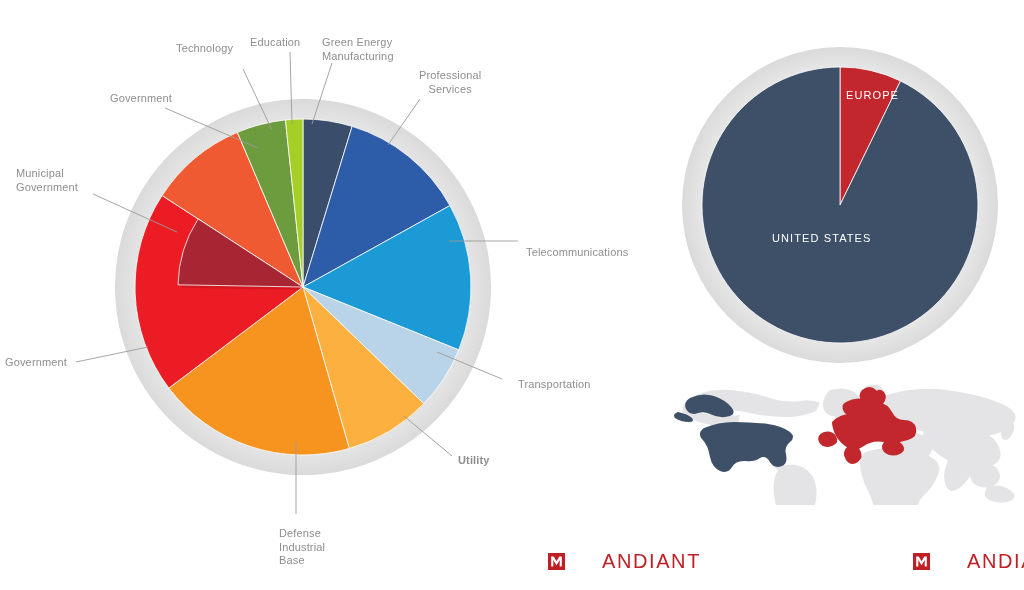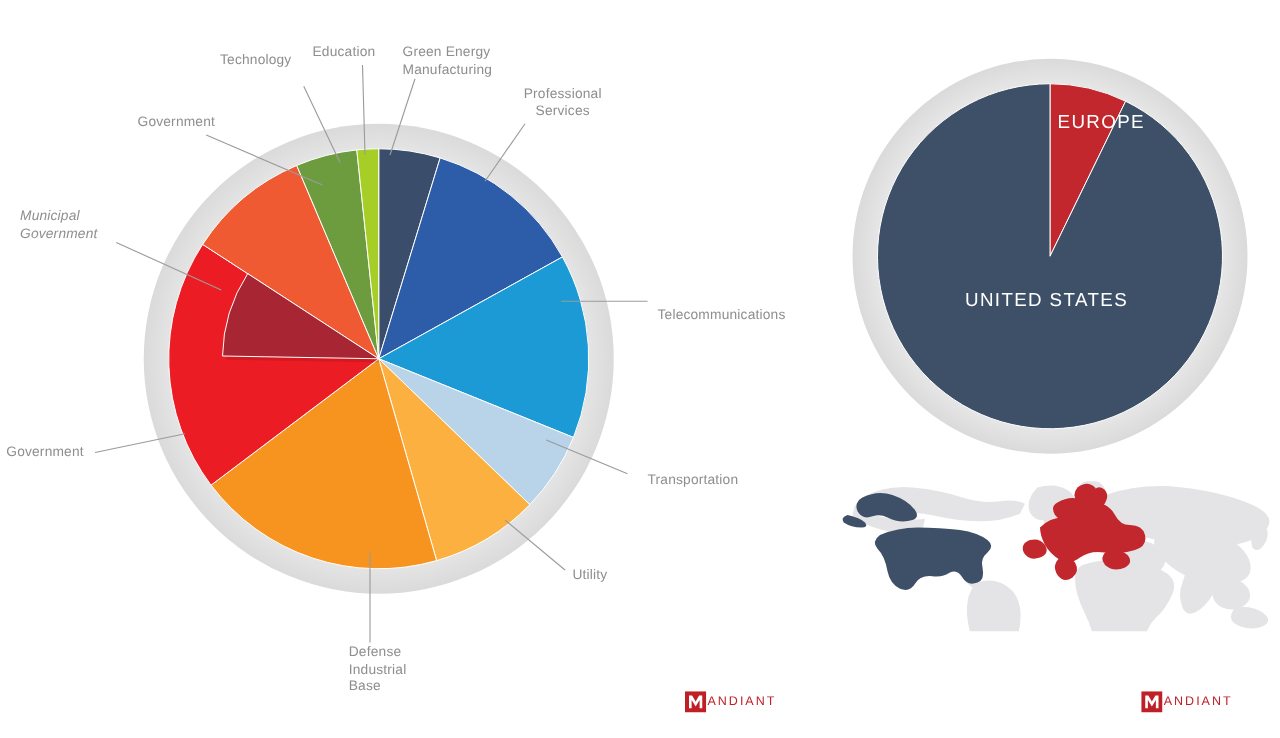--- a/index.html
+++ b/index.html
@@ -25,39 +25,40 @@
     white-space:pre;
     font-family:"Liberation Sans","DejaVu Sans",sans-serif;
   }
   .lbl.right{text-align:center;}
   .lbl.left{text-align:left;}
   .lbl.center{text-align:left;}
 
   .pieLabel{
     position:absolute;
     color:#ffffff;
-    font-size:15px;
+    font-size:11px;
     letter-spacing:1.1px;
     white-space:nowrap;
     font-family:"Liberation Sans","DejaVu Sans",sans-serif;
   }
 
   
   .logo{position:absolute;display:flex;align-items:center;}
   .logo .mark{
     width:17px;height:17px;position:relative;display:inline-block;
     margin-right:1px;
   }
   .logo .wordmark{
     color:#bf2026;
-    font-size:10px;
+    font-size:20px;
     letter-spacing:1.6px;
     font-weight:400;
     line-height:17px;
     font-family:"Liberation Sans","DejaVu Sans",sans-serif;
+    margin-left:36px;
   }
 </style>
 </head>
 <body>
 
 <div id="stage">
 
   <svg class="layer" id="gfx" viewBox="0 0 1024 590">
     <defs>
       <radialGradient id="shadowGrad" cx="50%" cy="50%" r="50%">
@@ -169,26 +170,26 @@
 
   <div class="lbl left" style="left:110px;top:92px;">Government</div>
   <div class="lbl left" style="left:176px;top:42px;">Technology</div>
   <div class="lbl center" style="left:250px;top:36px;">Education</div>
   <div class="lbl center" style="left:322px;top:36px;">Green Energy
 Manufacturing</div>
   <div class="lbl right" style="left:419px;top:69px;">Professional
 Services</div>
   <div class="lbl right" style="left:526px;top:246px;">Telecommunications</div>
   <div class="lbl right" style="left:518px;top:378px;">Transportation</div>
-  <div class="lbl right" style="left:458px;top:454px;">Utility</div>
-  <div class="lbl center" style="left:279px;top:516px;">Defense
+  <div class="lbl right" style="left:458px;top:454px;font-weight:bold;">Utility</div>
+  <div class="lbl center" style="left:279px;top:527px;">Defense
 Industrial
 Base</div>
   <div class="lbl left" style="left:5px;top:356px;">Government</div>
-  <div class="lbl left" style="left:16px;top:167px;font-style:italic;">Municipal
+  <div class="lbl left" style="left:16px;top:167px;">Municipal
 Government</div>
 
   <div class="pieLabel" style="left:846px;top:89px;">EUROPE</div>
   <div class="pieLabel" style="left:772px;top:232px;">UNITED STATES</div>
 
   <div class="logo" style="left:548px;top:553px;">
     <span class="mark">
       <svg width="17" height="17" viewBox="0 0 17 17">
         <rect x="0" y="0" width="17" height="17" fill="#bf2026"></rect>
         <path d="M3.2 13.6 L3.2 3.4 L5.7 3.4 L8.5 8.2 L11.3 3.4 L13.8 3.4 L13.8 13.6 L11.7 13.6 L11.7 7.0 L8.5 12.2 L5.3 7.0 L5.3 13.6 Z" fill="#ffffff"></path>

